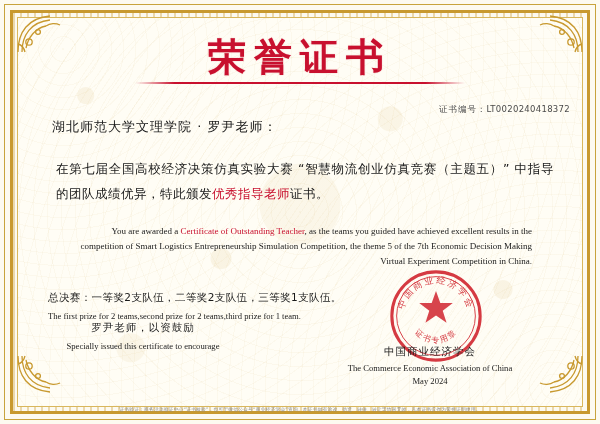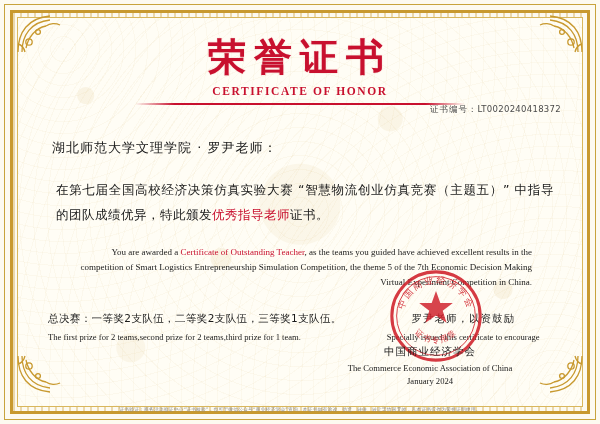--- a/index.html
+++ b/index.html
@@ -99,21 +99,21 @@
     margin-top: 9px;
   }
   .title-rule {
     width: 330px;
     height: 2px;
     margin: 6px auto 0 auto;
     background: linear-gradient(90deg, rgba(200,16,46,0) 0%, #c8102e 12%, #c8102e 88%, rgba(200,16,46,0) 100%);
   }
   .cert-no {
     position: absolute;
-    right: 9px;
+    right: 0;
     top: 78px;
     font-size: 8.5px;
     color: #4a4a4a;
     font-family: "DejaVu Sans", sans-serif;
     white-space: nowrap;
   }
   .cert-no .label { letter-spacing: 1px; }
   .cert-no .value { letter-spacing: 0.3px; }
 
   .recipient {
@@ -145,20 +145,21 @@
     text-align: right;
   }
   .body-en .em { color: #c8102e; }
 
   .awards {
     margin-top: 22px;
     display: flex;
     justify-content: space-between;
     align-items: flex-start;
     padding: 0 14px 0 18px;
+    flex-direction: column;
   }
   .awards-left { width: 330px; }
   .awards-right { width: 190px; text-align: center; }
   .aw-cn {
     font-family: "DejaVu Sans", sans-serif;
     font-size: 10.5px;
     color: #1a1a1a;
     letter-spacing: 0.4px;
     white-space: nowrap;
   }
@@ -294,21 +295,20 @@
         <circle cx="13" cy="28" r="3.2"></circle>
         <circle cx="22" cy="18" r="2.4"></circle>
         <path d="M30 12 C34 9 40 9 44 11"></path>
         <path d="M2 30 C6 31 8 34 9 38"></path>
       </g>
     </svg>
   </div>
 
   <div class="content">
     <div class="title">荣誉证书</div>
-    <div class="title-en">CERTIFICATE OF HONOR</div>
     <div class="title-rule"></div>
 
     <div class="cert-no">
       <span class="label">证书编号：</span><span class="value">LT0020240418372</span>
     </div>
 
     <div class="recipient">湖北师范大学文理学院 · 罗尹老师：</div>
 
     <div class="body-cn">
       <span>在第七届全国高校经济决策仿真实验大赛 “智慧物流创业仿真竞赛（主题五）” 中指导的团队成绩优异，特此颁发</span><span class="hl-red">优秀指导老师</span><span>证书。</span>
@@ -349,18 +349,18 @@
         </text>
         <text font-family="DejaVu Sans, sans-serif" font-size="8.5" fill="#d0202a" letter-spacing="1.6">
           <textPath href="#arcBot" startOffset="50%" text-anchor="middle">证书专用章</textPath>
         </text>
       </svg>
     </div>
 
     <div class="signblock">
       <div class="org-cn">中国商业经济学会</div>
       <div class="org-en">The Commerce Economic Association of China</div>
-      <div class="date-en">January 2024</div>
+      <div class="date-en">May 2024</div>
     </div>
 
     <div class="footnote">证书验证：商务活动验证中心“证书核验”，也可于微信公众号“商业经济学会”查询。本证书如有涂改、伪造、转借、转让等情形无效，凡本证书仅作为荣誉证明使用。</div>
   </div>
 </div>
 
 </body></html>

